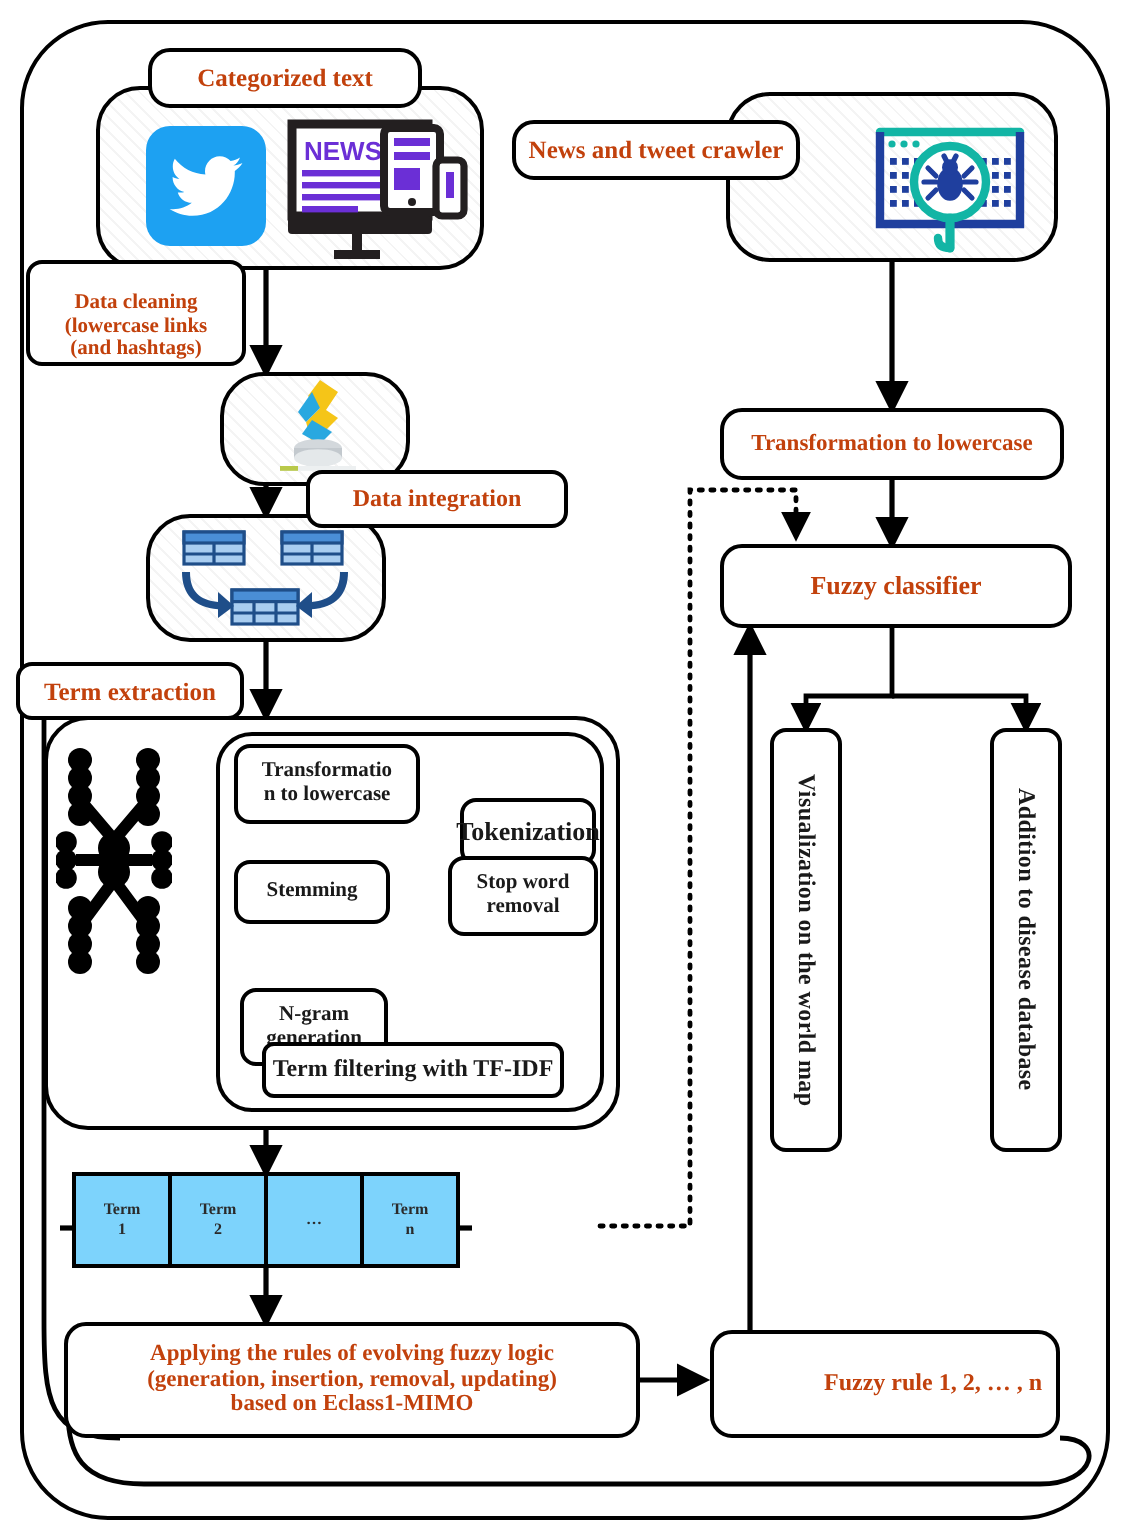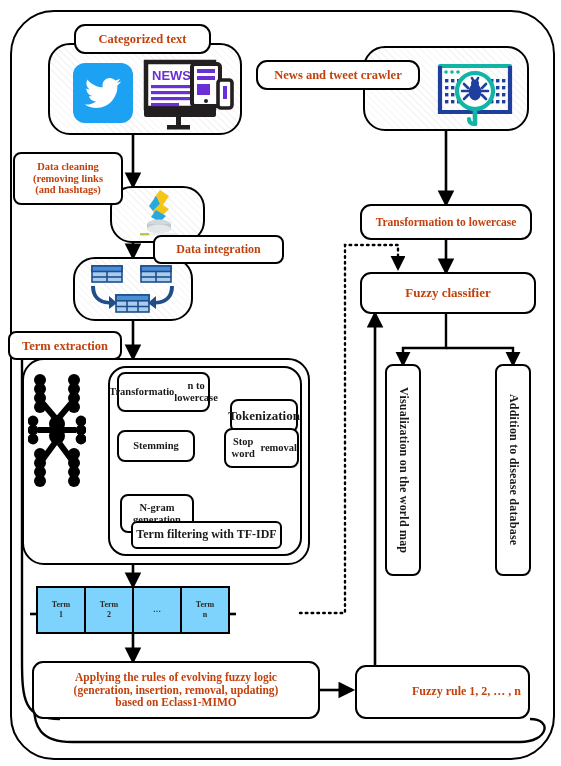--- a/index.html
+++ b/index.html
@@ -125,23 +125,23 @@
       <path d="M24 4 L33 10 L27 19 L33 23 L20 36 L17 25 L24 18 L18 12 z" fill="#f5c518"></path>
       <path d="M20 10 L24 18 L17 25 L13 20 z" fill="#29a8e0"></path>
       <path d="M20 24 L30 30 L24 36 L15 31 z" fill="#29a8e0"></path>
       <ellipse cx="23" cy="38" rx="12" ry="4.4" fill="#d3d8dc"></ellipse>
       <rect x="11" y="38" width="24" height="5" fill="#c3c9ce"></rect>
       <ellipse cx="23" cy="43" rx="12" ry="4.4" fill="#e4e8ea"></ellipse>
       <rect x="4" y="47" width="38" height="2.4" fill="#edf0f1"></rect>
       <rect x="4" y="47" width="9" height="2.4" fill="#b9c94a"></rect>
     </svg>
   </div>
-  <div class="node r8 lbl" style="left:13px;top:152px;width:110px;height:53px;font-size:10.5px;flex-direction:column;z-index:4;">
+  <div class="node r8 lbl" style="left:13px;top:130px;width:110px;height:53px;font-size:10.5px;flex-direction:column;z-index:4;justify-content:flex-end;">
     <span>Data cleaning</span>
-    <span>(removing links</span>
+    <span>(lowercase links</span>
     <span>(and hashtags)</span>
   </div>
 
   <div class="panel hatch" style="left:73px;top:257px;width:120px;height:64px;"></div>
   <div class="iconwrap" style="left:84px;top:262px;width:98px;height:54px;z-index:3;">
     <svg width="98" height="54" viewBox="0 0 98 54">
       <g stroke="#1f4e89" stroke-width="1.6">
         <rect x="8" y="4" width="30" height="16" fill="#a9cdf0"></rect>
         <rect x="8" y="4" width="30" height="5.5" fill="#4a8ed6"></rect>
         <line x1="23" y1="9.5" x2="23" y2="20"></line>
@@ -204,28 +204,28 @@
             <circle cx="53" cy="53" r="5.4"></circle>
             <circle cx="53" cy="62" r="5.4"></circle>
             <circle cx="53" cy="71" r="5.4"></circle>
           </g>
       </g>
     </svg>
   </div>
 
   <div class="panel" style="left:108px;top:366px;width:194px;height:190px;border-width:2.2px;border-radius:18px;"></div>
 
-  <div class="node r8" style="left:117px;top:372px;width:93px;height:40px;font-size:10.5px;flex-direction:row;z-index:3;">
+  <div class="node r8" style="left:117px;top:372px;width:93px;height:40px;font-size:10.5px;flex-direction:column;z-index:3;">
     <span>Transformatio</span>
     <span>n to lowercase</span>
   </div>
 
   <div class="node r8" style="left:230px;top:375px;width:68px;height:34px;font-size:13px;z-index:3;margin-top:24px;">Tokenization</div>
 
-  <div class="node r8" style="left:224px;top:428px;width:75px;height:40px;font-size:10.5px;z-index:3;">
+  <div class="node r8" style="left:224px;top:428px;width:75px;height:40px;font-size:10.5px;flex-direction:column;z-index:3;">
     <span>Stop word</span>
     <span>removal</span>
   </div>
 
   <div class="node r8" style="left:117px;top:430px;width:78px;height:32px;font-size:10.5px;z-index:3;">Stemming</div>
 
   <div class="node r8" style="left:120px;top:478px;width:74px;height:39px;font-size:10.5px;flex-direction:column;z-index:3;margin-top:16px;">
     <span>N-gram</span>
     <span>generation</span>
   </div>
@@ -260,21 +260,21 @@
     </g>
   </svg>
 
   <div class="node r10 lbl" style="left:32px;top:661px;width:288px;height:58px;font-size:11.5px;flex-direction:column;z-index:3;">
     <span>Applying the rules of evolving fuzzy logic</span>
     <span>(generation, insertion, removal, updating)</span>
     <span>based on Eclass1-MIMO</span>
   </div>
 
   <div class="panel hatch" style="left:363px;top:46px;width:166px;height:85px;"></div>
-  <div class="node r10 lbl" style="left:256px;top:60px;width:164px;height:30px;font-size:12.5px;z-index:4;">News and tweet crawler</div>
+  <div class="node r10 lbl" style="left:256px;top:60px;width:144px;height:30px;font-size:12.5px;z-index:4;">News and tweet crawler</div>
 
   <div class="iconwrap" style="left:428px;top:58px;width:92px;height:72px;z-index:3;">
     <svg width="92" height="72" viewBox="0 0 92 72">
       <path d="M12 8 H82" stroke="#12b5a5" stroke-width="4.2" fill="none" stroke-linecap="round"></path>
       <path d="M12 8 V54 H82 V8" stroke="#1f3f9e" stroke-width="4.2" fill="none"></path>
       <g fill="#12b5a5">
         <circle cx="18" cy="14" r="1.8"></circle>
           <circle cx="24" cy="14" r="1.8"></circle>
           <circle cx="30" cy="14" r="1.8"></circle>
       </g>

